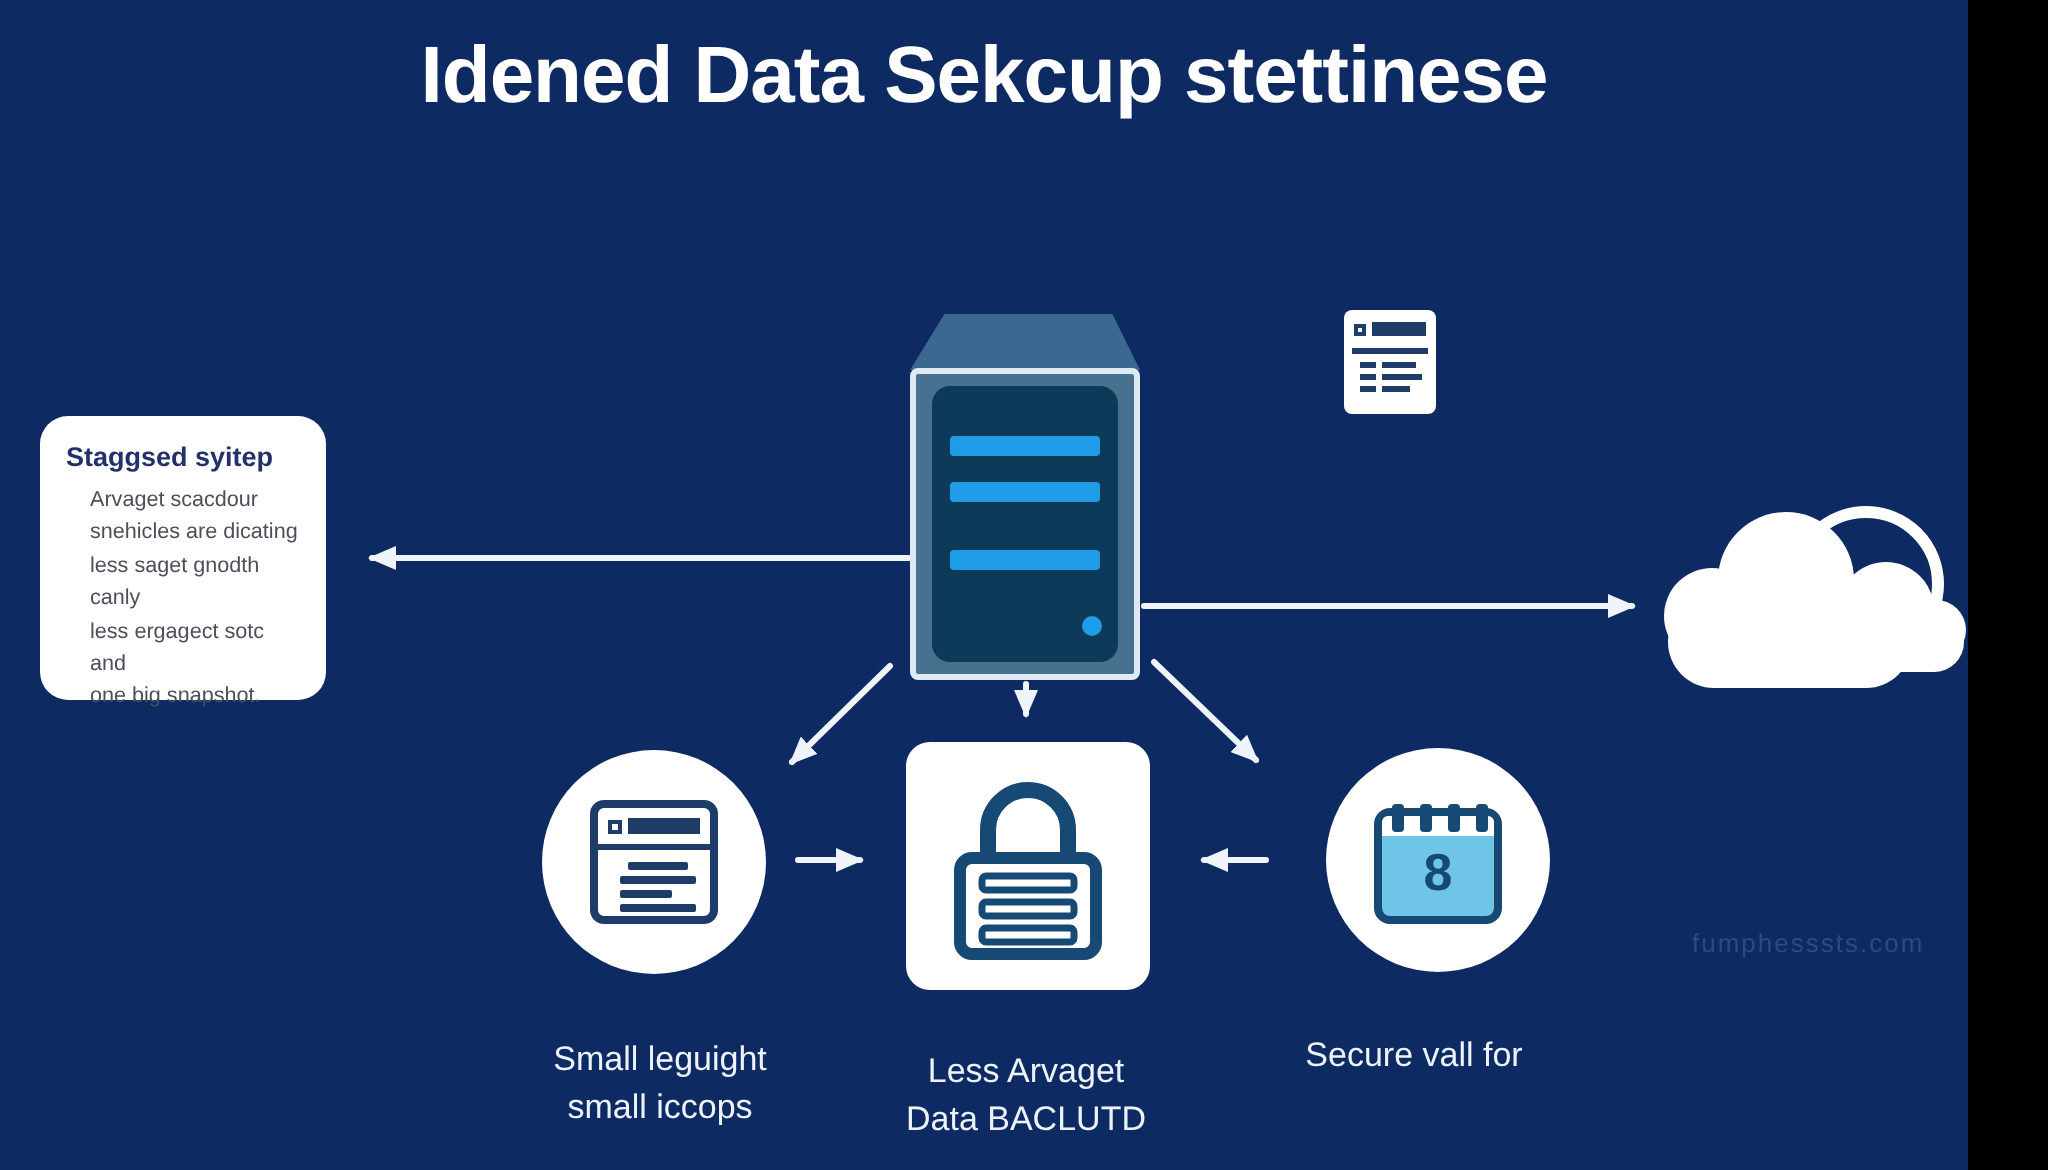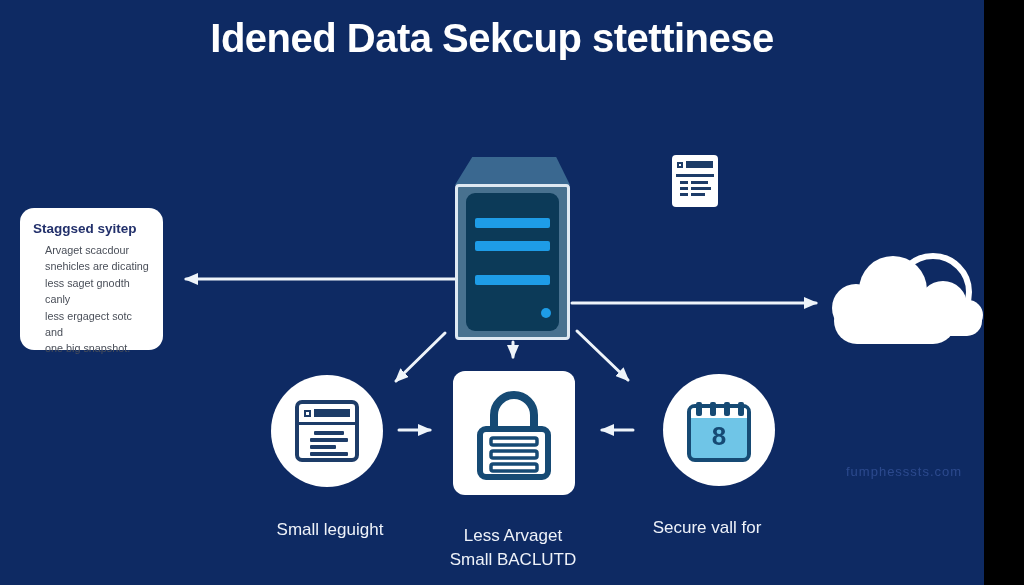--- a/index.html
+++ b/index.html
@@ -231,24 +231,25 @@
       <div class="cal-tab" style="left:5px;"></div>
       <div class="cal-tab" style="left:19px;"></div>
       <div class="cal-tab" style="left:33px;"></div>
       <div class="cal-tab" style="left:47px;"></div>
       <div class="cal-day">8</div>
     </div>
   </div>
 
   <div class="caption caption-left">
     <div>Small leguight</div>
+    <div>small iccops</div>
   </div>
   <div class="caption caption-center">
     <div>Less Arvaget</div>
-    <div>Small BACLUTD</div>
+    <div>Data BACLUTD</div>
   </div>
   <div class="caption caption-right">
     <div>Secure vall for</div>
   </div>
 
   <div class="watermark">fumphesssts.com</div>
 
 </div>
 
 </body></html>

